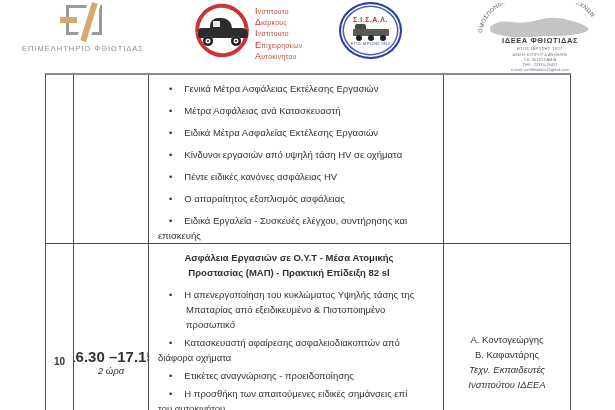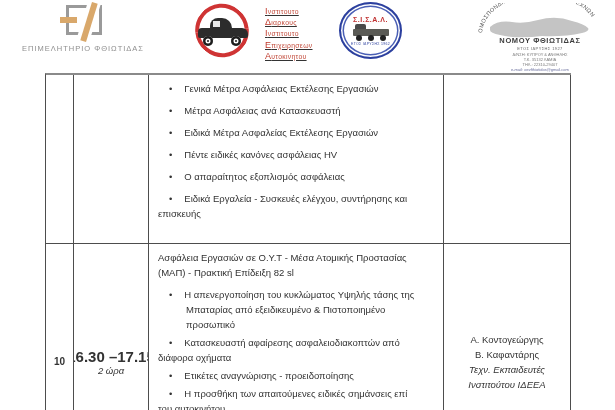--- a/index.html
+++ b/index.html
@@ -27,21 +27,21 @@
   .li-circle { position:absolute; left:2px; top:2px; width:54px; height:53px; }
   .li-arc { position:absolute; inset:0; border:4px solid transparent; border-radius:50%; }
   .li-arc.top    { border-top-color:#cf3434; border-left-color:#cf3434; transform:rotate(40deg); }
   .li-arc.bottom { border-bottom-color:#cf3434; border-right-color:#cf3434; transform:rotate(40deg); }
   .li-car  { position:absolute; left:3px; top:14px; width:50px; height:28px; }
   .li-car .roof  { position:absolute; left:12px; top:0;  width:22px; height:12px; background:#2c2c2c; border-radius:8px 10px 0 0; }
   .li-car .body  { position:absolute; left:0;  top:10px; width:50px; height:10px; background:#2c2c2c; border-radius:4px 6px 2px 2px; }
   .li-car .win   { position:absolute; left:15px; top:3px; width:7px; height:6px; background:#e9e9e9; }
   .li-car .wheel { position:absolute; bottom:0; width:10px; height:10px; background:#1d1d1d; border-radius:50%; box-shadow:inset 0 0 0 2.5px #1d1d1d, inset 0 0 0 4px #fff; }
   .li-car .wheel.w1 { left:5px; } .li-car .wheel.w2 { left:33px; }
-  .li-lines { position:absolute; left:72px; top:4px;text-decoration:underline; }
+  .li-lines { position:absolute; left:62px; top:4px; }
   .li-line  { color:#c24a3a; font-size:6.8px; line-height:10.2px; letter-spacing:0.3px; white-space:nowrap; }
   .li-line::first-letter { font-size:9px; color:#c0392b; }
 
   
   .logo-sisal { left:339px; top:2px; width:66px; height:58px; }
   .ls-circle {
     width:63px; height:57px; border:2.5px solid #2b3f9e; border-radius:50%; background:#fff;
     box-shadow: inset 0 0 0 1.5px #ffffff, inset 0 0 0 3px #4a5fb5;
     display:flex; flex-direction:column; align-items:center; justify-content:center;
   }
@@ -72,21 +72,21 @@
   .t-row.r2 { height:236px; }
   .cell { border-right:1px solid #4d4d4d; border-bottom:1px solid #4d4d4d; overflow:hidden; }
   .cell.center { display:flex; flex-direction:column; align-items:center; justify-content:center; text-align:center; }
   .cell.content { padding:6px 23px 0 9px; }
 
   .bullet { font-size:9.5px; line-height:15px; color:#333; text-indent:11px; margin-bottom:7px; }
   .bullet::before { content:"•"; margin-right:12px; }
   .bullet.hang { padding-left:28px; text-indent:-17px; }
   .r2 .bullet { margin-bottom:3px; }
 
-  .topic-heading { font-size:9.5px; font-weight:normal; line-height:15px; color:#303030; margin-bottom:7px; }
+  .topic-heading { font-size:9.5px; font-weight:bold; line-height:15px; color:#303030; margin-bottom:7px;text-align:center; }
 
   .num { font-size:10px; font-weight:bold; }
   .time { font-size:15px; font-weight:bold; white-space:nowrap; }
   .duration { font-size:9.5px; font-style:italic; }
   .instr-line { font-size:9.5px; line-height:15px; }
   .instr-line.italic { font-style:italic; }
 </style>
 </head>
 <body>
 
@@ -140,40 +140,41 @@
     </div>
 
     <div class="logo logo-oev">
       <svg class="lo-svg" width="128" height="36" viewBox="0 0 128 36">
         <path id="oevArc" d="M 6,32 A 58,40 0 0 1 122,32" fill="none"></path>
         <text font-size="5.6" fill="#555" letter-spacing="0.4" font-family="Liberation Sans, sans-serif">
           <textPath href="#oevArc" startOffset="2">ΟΜΟΣΠΟΝΔΙΑ ΕΠΑΓΓΕΛΜΑΤΙΩΝ ΒΙΟΤΕΧΝΩΝ</textPath>
         </text>
         <path fill="#c4c4c4" d="M14,24 q8,-7 22,-5 q12,2 26,-2 q18,-5 34,1 q12,3 16,7 q2,3 -6,5 q-18,4 -40,3 q-24,3 -42,-1 q-10,-2 -10,-5 z"></path>
       </svg>
-      <div class="lo-region">ΝΟΜΟΥ ΦΘΙΩΤΙΔΑΣ</div>
+      <div class="lo-region">ΙΔΕΕΑ ΦΘΙΩΤΙΔΑΣ</div>
       <div class="lo-founded">ΕΤΟΣ ΙΔΡΥΣΗΣ 1927</div>
       <div class="lo-addr">
         <div>Δ/ΝΣΗ: ΚΥΠΡΟΥ &amp; ΑΝΘΗΛΗΣ</div>
         <div>Τ.Κ. 35132 ΛΑΜΙΑ</div>
         <div>ΤΗΛ.: 22310-29407</div>
         <div class="email">e-mail: oevfthiotidos@gmail.com</div>
       </div>
     </div>
   </div>
 
   <div class="doc-table">
 
     <div class="t-row r1">
       <div class="cell"></div>
       <div class="cell"></div>
       <div class="cell content">
         <div class="bullet">Γενικά Μέτρα Ασφάλειας  Εκτέλεσης Εργασιών</div>
         <div class="bullet">Μέτρα Ασφάλειας ανά Κατασκευαστή</div>
         <div class="bullet">Ειδικά Μέτρα Ασφαλείας Εκτέλεσης Εργασιών</div>
+        <div class="bullet">Κίνδυνοι εργασιών από υψηλή τάση HV σε οχήματα</div>
         <div class="bullet">Πέντε ειδικές κανόνες ασφάλειας HV</div>
         <div class="bullet">Ο απαραίτητος εξοπλισμός ασφάλειας</div>
         <div class="bullet">Ειδικά Εργαλεία - Συσκευές ελέγχου, συντήρησης και επισκευής</div>
       </div>
       <div class="cell"></div>
     </div>
 
     <div class="t-row r2">
       <div class="cell center">
         <div class="num">10</div>

